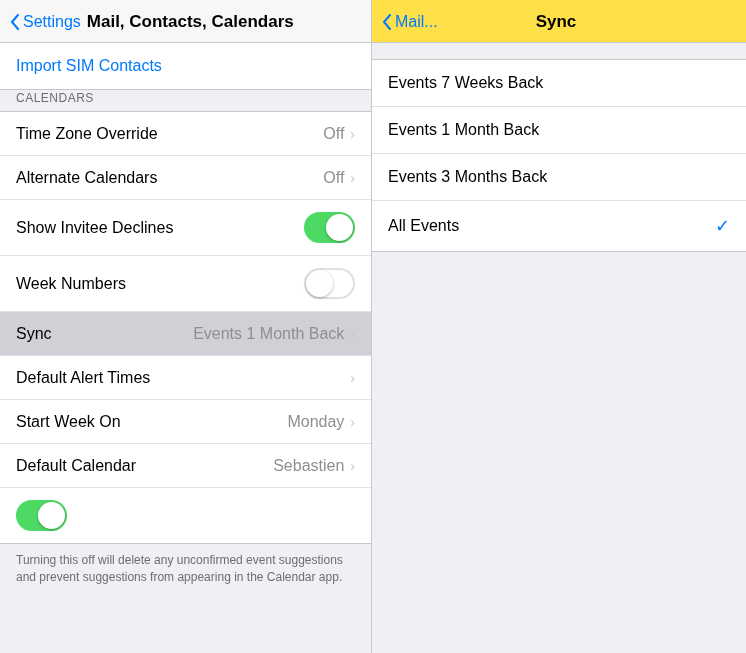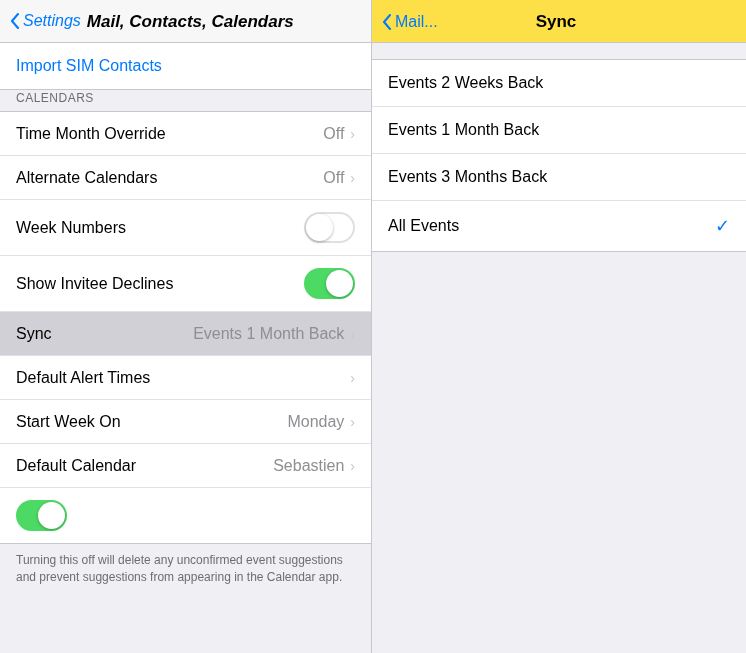--- a/index.html
+++ b/index.html
@@ -21,22 +21,21 @@
       flex-direction: column;
       border-right: 1px solid #c8c7cc;
       overflow: hidden;
     }
 
     .nav-header {
       background: #f7f7f7;
       border-bottom: 1px solid #c8c7cc;
       padding: 12px 16px 10px 10px;
       display: flex;
-      align-items: flex-start;
-      font-style: italic;
+      align-items: center;
     }
     .nav-back {
       color: #007aff;
       font-size: 16px;
       display: flex;
       align-items: center;
       gap: 3px;
       cursor: pointer;
     }
     .nav-back svg { width: 10px; height: 16px; }
@@ -218,41 +217,41 @@
 
   <div class="import-sim">
     <a href="#">Import SIM Contacts</a>
   </div>
 
   <div class="section-header">CALENDARS</div>
 
   <div class="settings-group">
 
     <div class="settings-row">
-      <span class="row-label">Time Month Override</span>
+      <span class="row-label">Time Zone Override</span>
       <span class="row-value">Off</span>
       <span class="chevron">›</span>
     </div>
 
     <div class="settings-row">
       <span class="row-label">Alternate Calendars</span>
       <span class="row-value">Off</span>
       <span class="chevron">›</span>
     </div>
 
     <div class="settings-row">
+      <span class="row-label">Show Invitee Declines</span>
+      <div class="toggle-switch on">
+        <div class="toggle-knob"></div>
+      </div>
+    </div>
+
+    <div class="settings-row">
       <span class="row-label">Week Numbers</span>
       <div class="toggle-switch off">
-        <div class="toggle-knob"></div>
-      </div>
-    </div>
-
-    <div class="settings-row">
-      <span class="row-label">Show Invitee Declines</span>
-      <div class="toggle-switch on">
         <div class="toggle-knob"></div>
       </div>
     </div>
 
     <div class="settings-row highlighted">
       <span class="row-label">Sync</span>
       <span class="row-value">Events 1 Month Back</span>
       <span class="chevron">›</span>
     </div>
 
@@ -293,21 +292,21 @@
         <path d="M8 1L2 8L8 15" stroke="#007aff" stroke-width="2" stroke-linecap="round" stroke-linejoin="round"></path>
       </svg>
       <span>Mail...</span>
     </div>
     <span class="right-nav-title">Sync</span>
   </div>
 
   <div class="sync-options">
 
     <div class="sync-row">
-      <span class="sync-label">Events 2 Weeks Back</span>
+      <span class="sync-label">Events 7 Weeks Back</span>
     </div>
 
     <div class="sync-row">
       <span class="sync-label">Events 1 Month Back</span>
     </div>
 
     <div class="sync-row">
       <span class="sync-label">Events 3 Months Back</span>
     </div>
 

